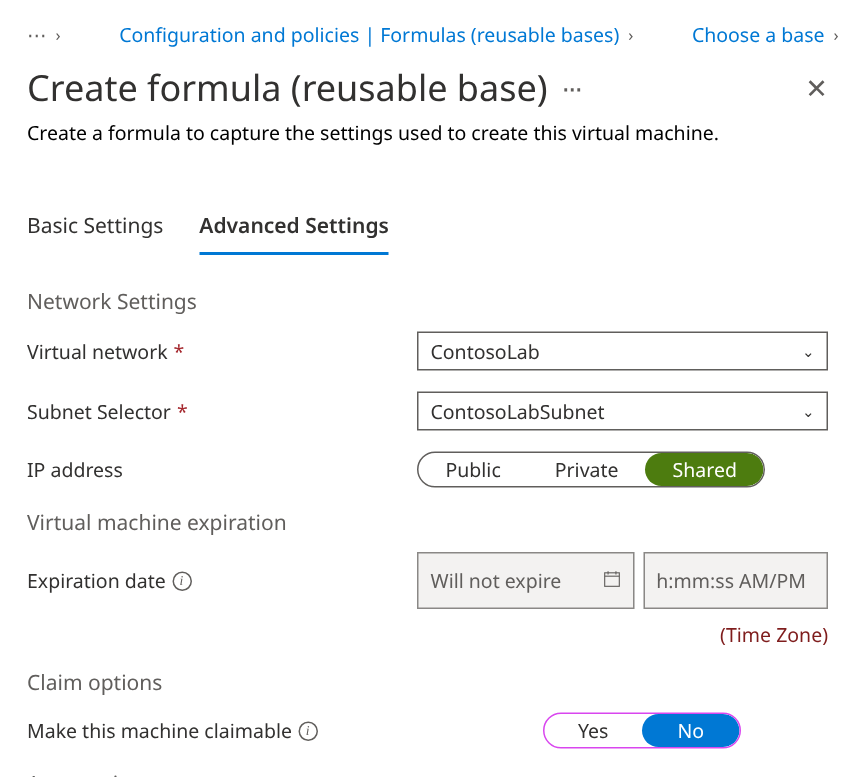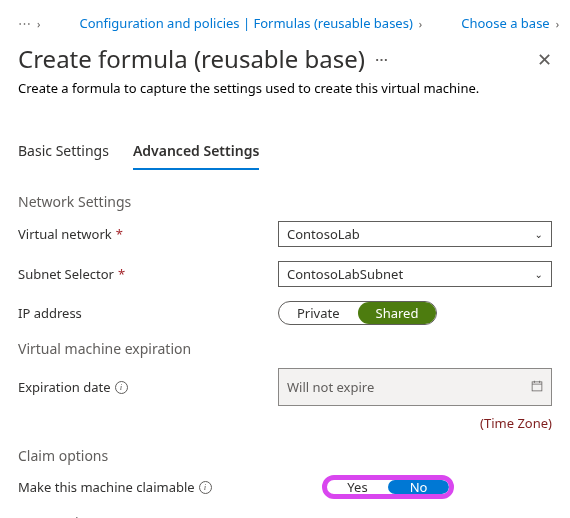--- a/index.html
+++ b/index.html
@@ -139,26 +139,26 @@
   .cal-icon { font-size: 12px; color: #605e5c; }
   .tz {
     text-align: right;
     font-size: 13px;
     color: #7f1d1d;
     margin-top: -6px;
     margin-bottom: 14px;
   }
   .toggle-group {
     display: flex;
-    border: 5px solid #d946ef;
+    border: 1px solid #d946ef;
     border-radius: 14px;
     overflow: hidden;
     height: 24px;
     width: 132px;
-    margin-left: 44px;
+    margin-left: 84px;
   }
   .toggle-opt {
     flex: 1;
     display: flex;
     align-items: center;
     justify-content: center;
     font-size: 13px;
     cursor: pointer;
   }
   .toggle-opt.selected {
@@ -228,20 +228,21 @@
   </div>
   <div class="select">
     <span>ContosoLabSubnet</span>
     <span class="chev">⌄</span>
   </div>
 </div>
 
 <div class="form-row">
   <div class="form-label">IP address</div>
   <div class="pill-group">
+    <div class="pill">Public</div>
     <div class="pill">Private</div>
     <div class="pill selected">Shared</div>
   </div>
 </div>
 
 
 <div class="section-label">Virtual machine expiration</div>
 
 <div class="form-row">
   <div class="form-label">
@@ -253,20 +254,23 @@
       <span>Will not expire</span>
       <span class="cal-icon">
         <svg width="12" height="12" viewBox="0 0 16 16" fill="none" stroke="#605e5c" stroke-width="1">
           <rect x="1.5" y="2.5" width="13" height="12"></rect>
           <line x1="1.5" y1="5.5" x2="14.5" y2="5.5"></line>
           <line x1="4.5" y1="1" x2="4.5" y2="4"></line>
           <line x1="11.5" y1="1" x2="11.5" y2="4"></line>
         </svg>
       </span>
     </div>
+    <div class="time-input">
+      <span>h:mm:ss AM/PM</span>
+    </div>
   </div>
 </div>
 <div class="tz">(Time Zone)</div>
 
 
 <div class="section-label">Claim options</div>
 
 <div class="form-row">
   <div class="form-label">
     <span>Make this machine claimable</span>

